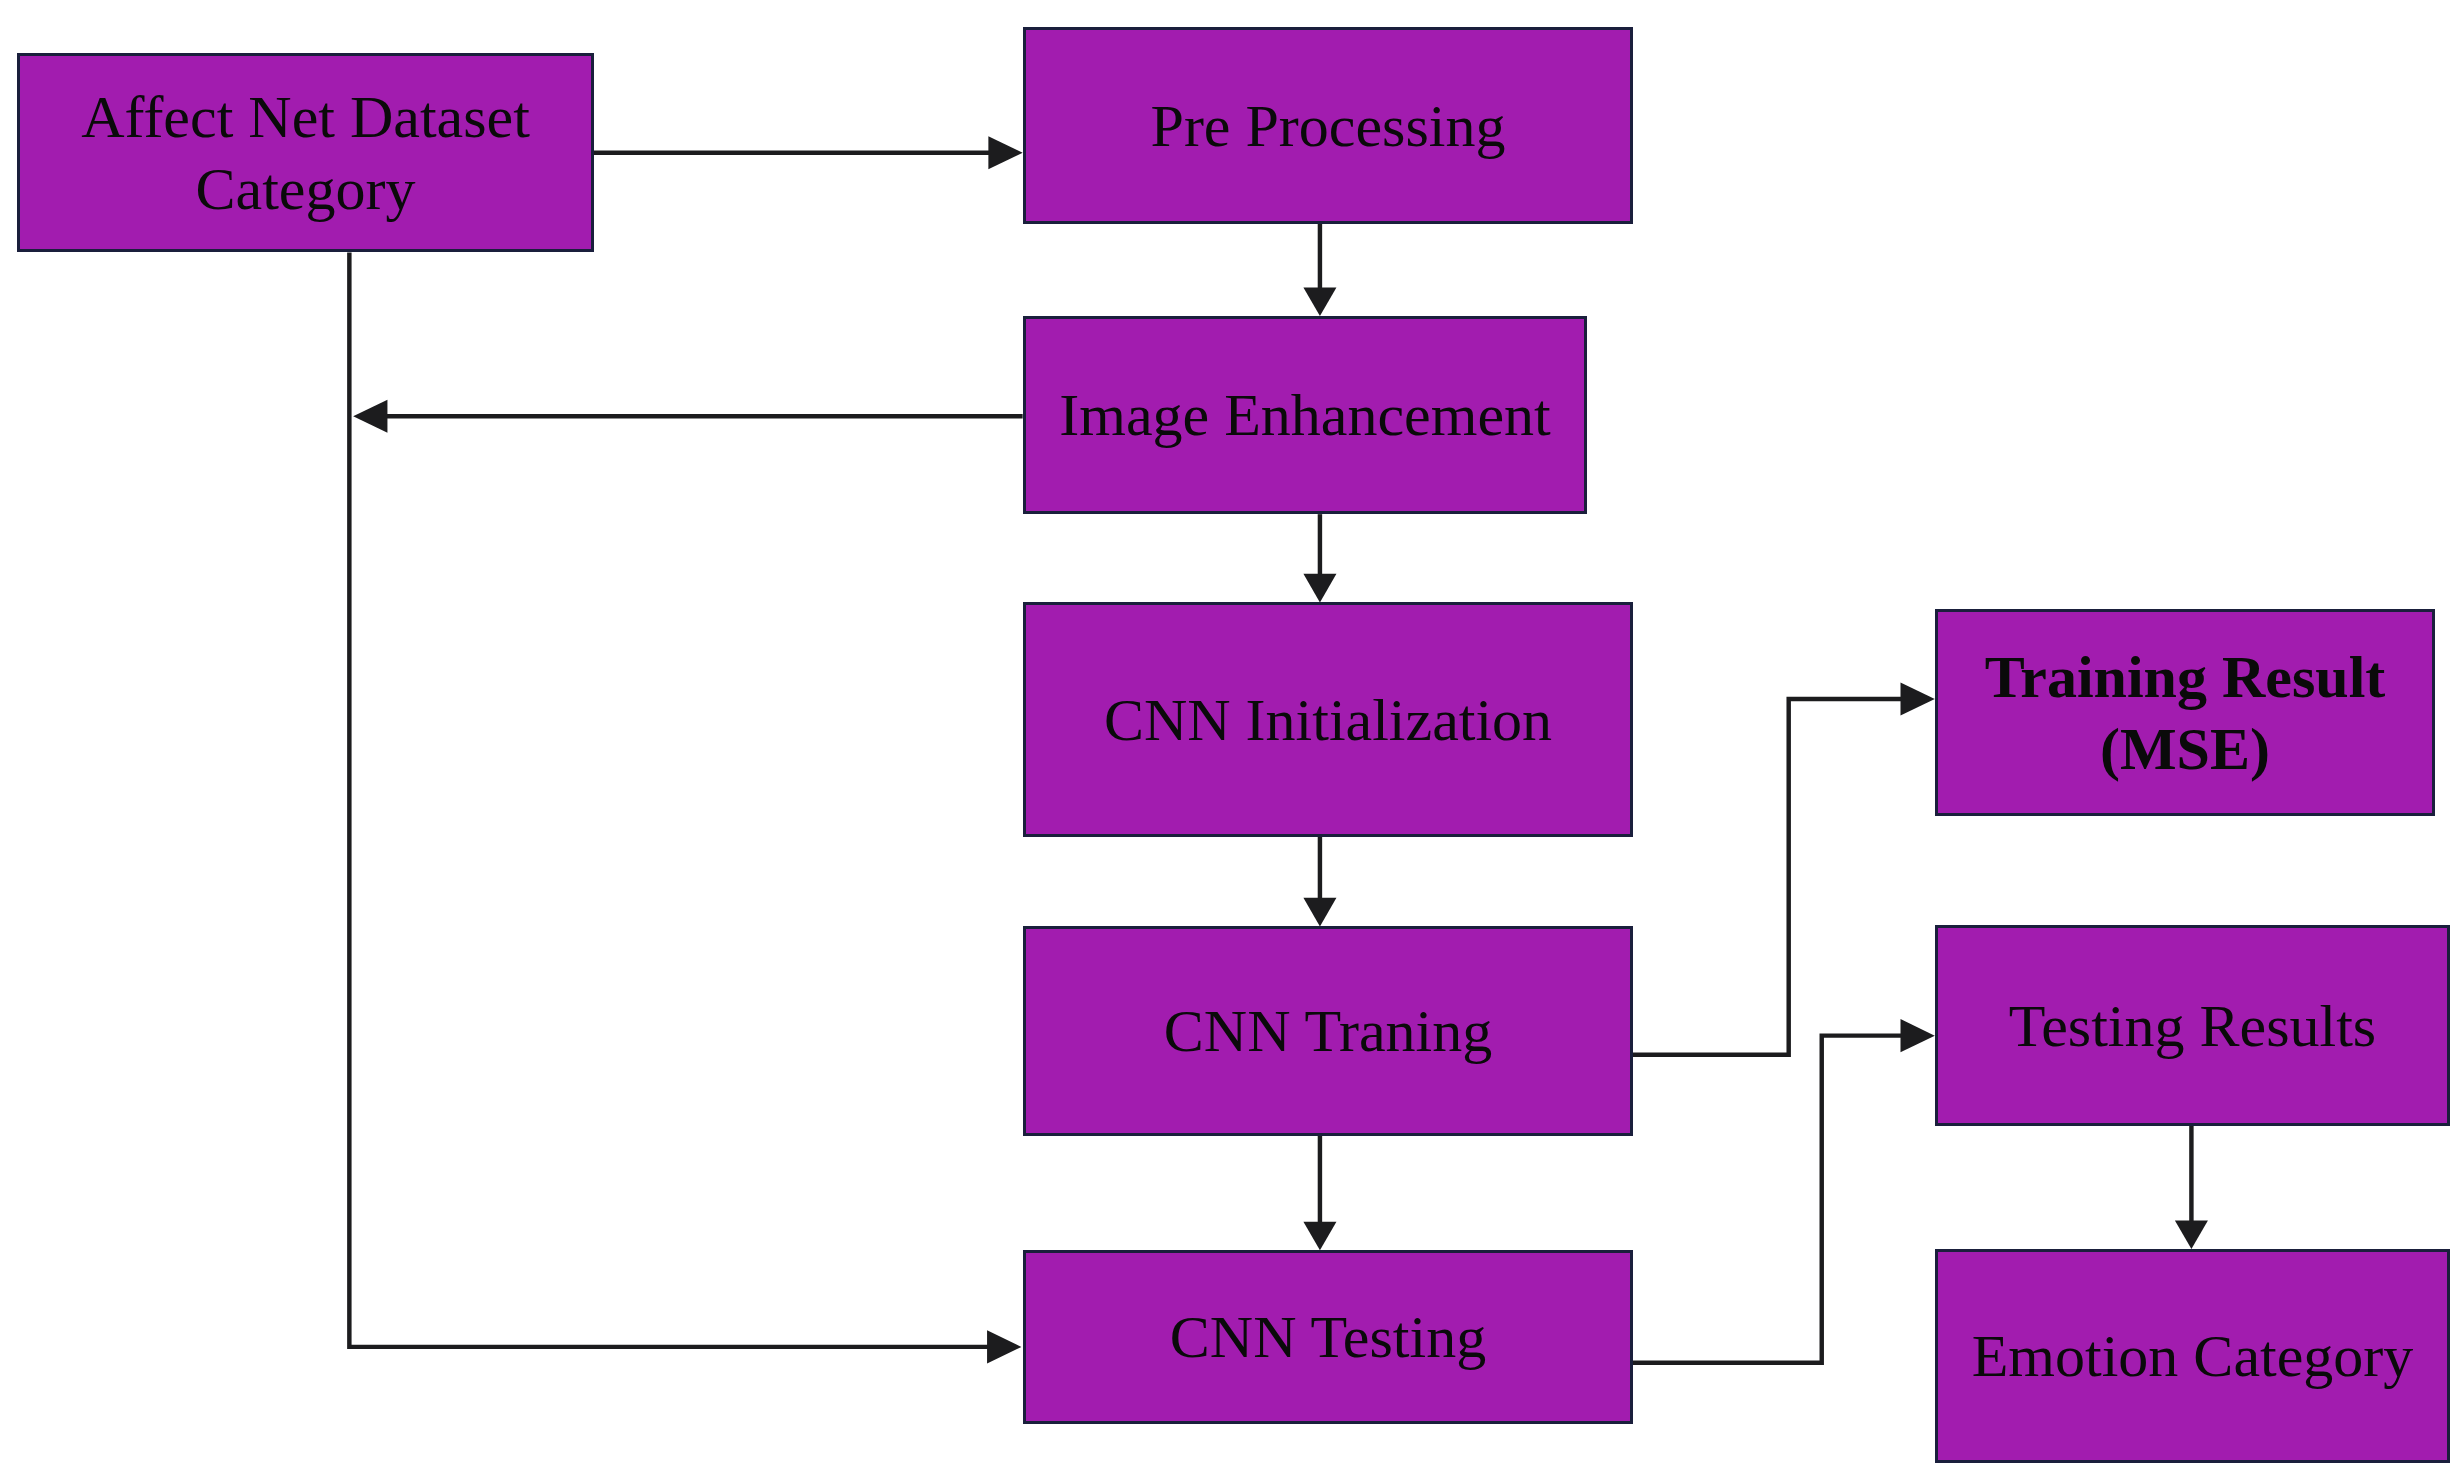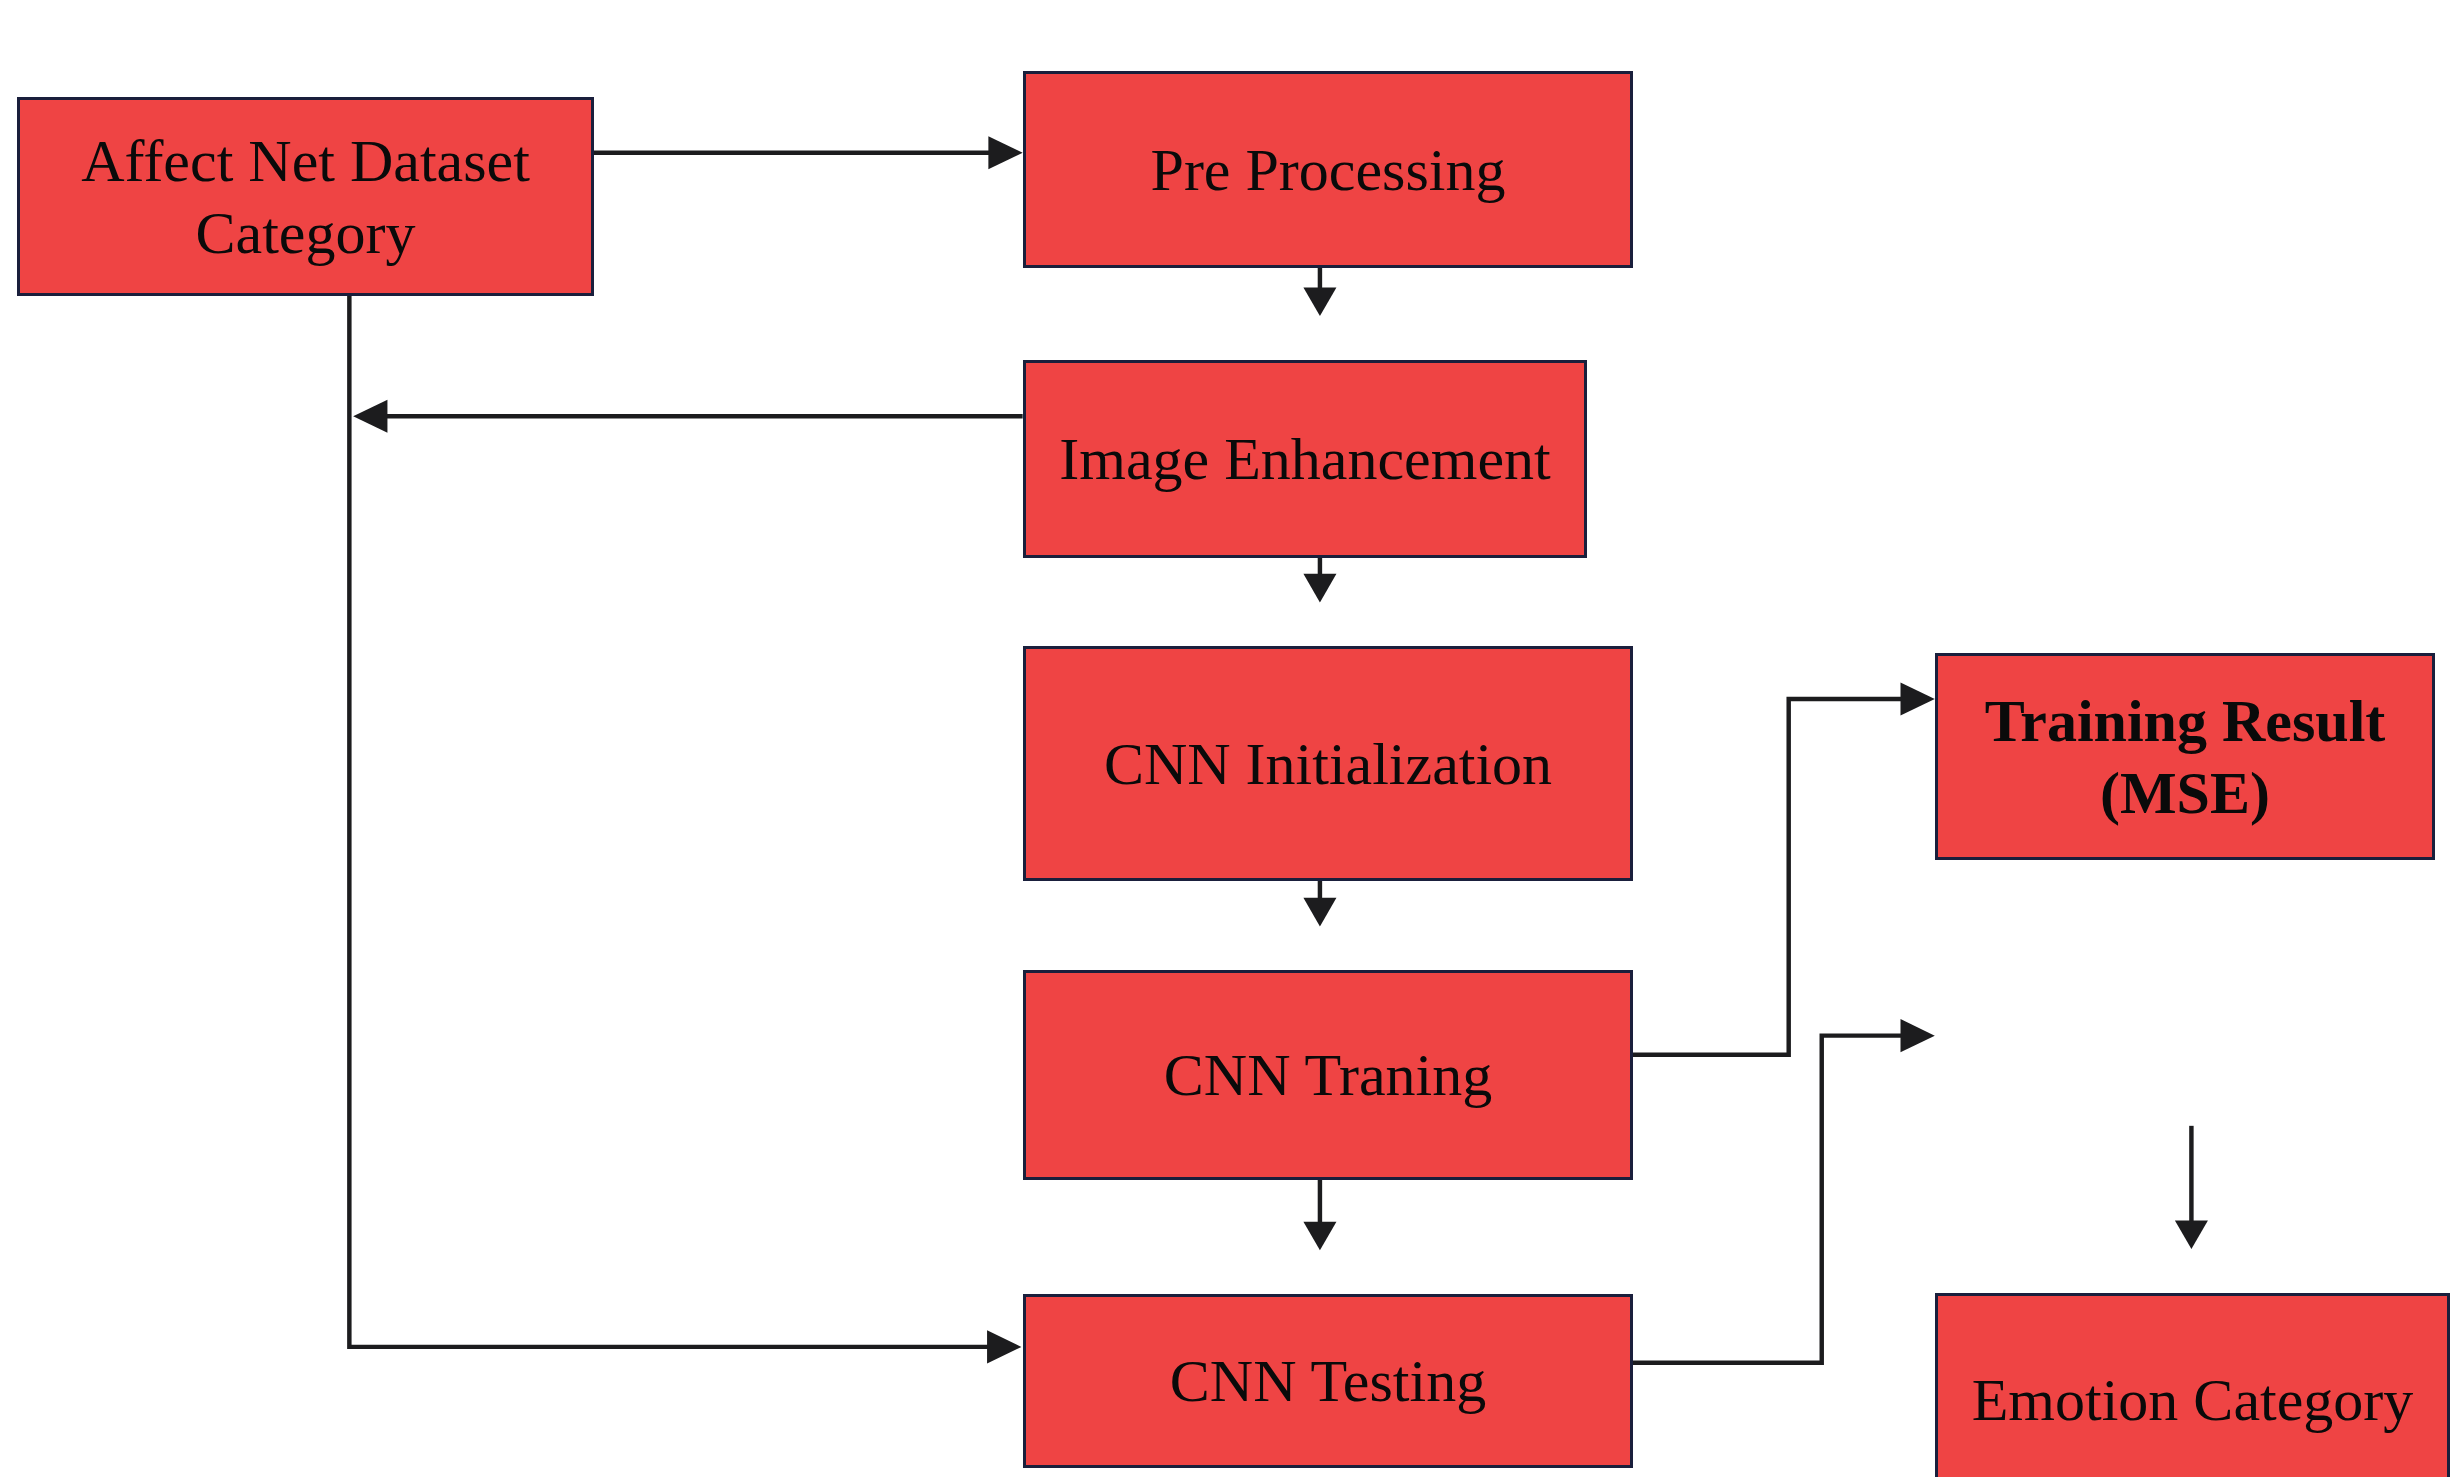--- a/index.html
+++ b/index.html
@@ -28,31 +28,30 @@
     stroke-width:7;
   }
   .connector-layer polygon{
     fill:var(--ink);
     stroke:none;
   }
   .node{
     position:absolute;
     box-sizing:border-box;
     border:3.8px solid var(--navy);
-    background:#ef4444;
+    background:#a21caf;
     display:flex;
     flex-direction:column;
     align-items:center;
     justify-content:center;
     text-align:center;
     color:var(--text);
     font-size:60px;
     line-height:1.2;
     white-space:nowrap;
-    margin-top:44px;
   }
   
   .n-affect    {left:17px;   top:53px;   width:577px; height:199px;}
   .n-pre      {left:1023px; top:27px;   width:610px; height:197px;justify-content:center;}
   .n-enhance  {left:1023px; top:316px;  width:564px; height:198px;}
   .n-init     {left:1023px; top:602px;  width:610px; height:235px;}
   .n-train    {left:1023px; top:926px; width:610px; height:210px;}
   .n-test     {left:1023px; top:1250px; width:610px; height:174px;justify-content:center;}
   .n-trresult {left:1935px; top:609px;  width:500px; height:207px;font-weight:bold;}
   .n-teresult {left:1935px; top:925px; width:515px; height:201px;}
@@ -139,19 +138,22 @@
 
   <div class="node n-test">
     <span>CNN Testing</span>
   </div>
 
   <div class="node n-trresult">
     <span>Training Result</span>
     <span>(MSE)</span>
   </div>
 
+  <div class="node n-teresult">
+    <span>Testing Results</span>
+  </div>
 
   <div class="node n-emotion">
     <span>Emotion Category</span>
   </div>
 
 </div>
 
 
 </body></html>

